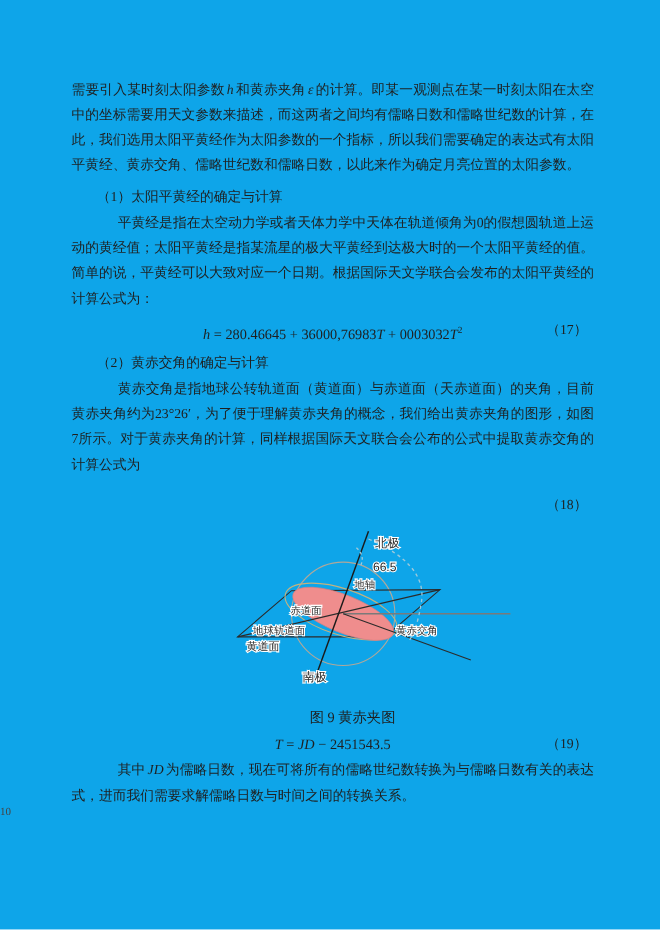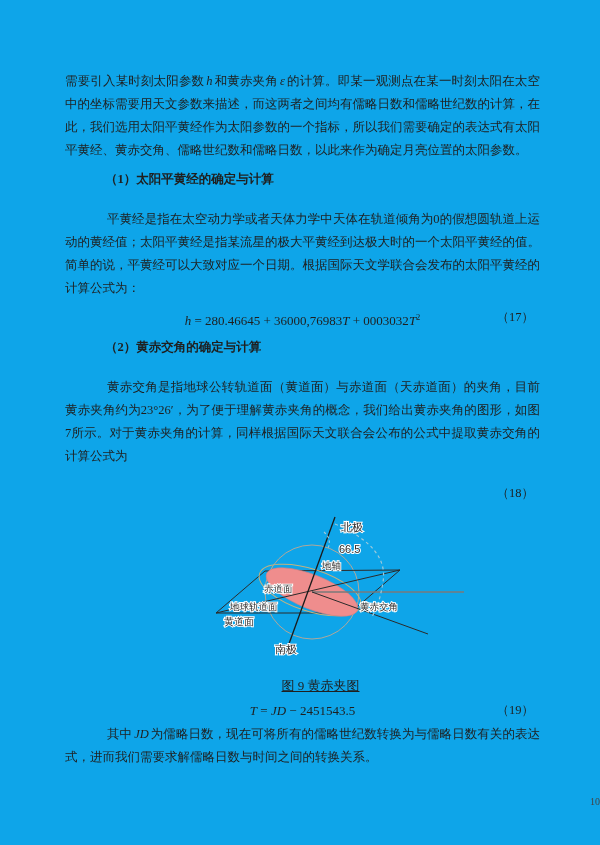--- a/index.html
+++ b/index.html
@@ -21,56 +21,56 @@
   .para {
     font-size: 12.5px;
     line-height: 23px;
     text-align: justify;
     margin: 0;
   }
   .indent { text-indent: 42px; }
   .heading {
     font-size: 12.5px;
     line-height: 23px;
-    font-weight: bold;
+    font-weight: normal;
     text-indent: 23px;
-    margin: 17px;
+    margin: 0;
   }
   .h1-block { margin-top: 6px; }
   .h2-block { margin-top: 7px; }
   .eqrow {
     position: relative;
     text-align: center;
     font-size: 13px;
     line-height: 23px;
     height: 23px;
   }
   .eq17 { margin-top: 6px; }
   .eq18 { margin-top: 14px; }
   .eq19 { margin-top: 4px; }
   .eqtag { position: absolute; right: 6px; top: 0; font-size: 12.5px; }
   .var { font-style: italic; }
   .p-var { font-style: italic; margin: 0 2px; }
   sup { font-size: 8.5px; }
-  .figure-block { margin-top: 7px; text-decoration: underline; }
+  .figure-block { margin-top: 7px; }
   .figure-block svg { display: block; margin-left: 116px; }
   .fig-caption {
     margin-top: 20px;
     text-align: center;
     font-size: 13px;
     line-height: 18px;
     transform: translateX(18px);
   }
   .p4 { margin-top: 6px; }
   .p5 { margin-top: 1px; }
   .page-number {
     position: absolute;
     left: 0; right: 0;
-    top: 796px;
-    text-align: right;
+    top: 733px;
+    text-align: left;
     font-size: 10px;
     color: #444;
   }
   .svg-label {
     font-family: "Liberation Sans", "DejaVu Sans", sans-serif;
     fill: #2a2a2a;
     paint-order: stroke;
     stroke: #ffffff;
     stroke-width: 2px;
   }

